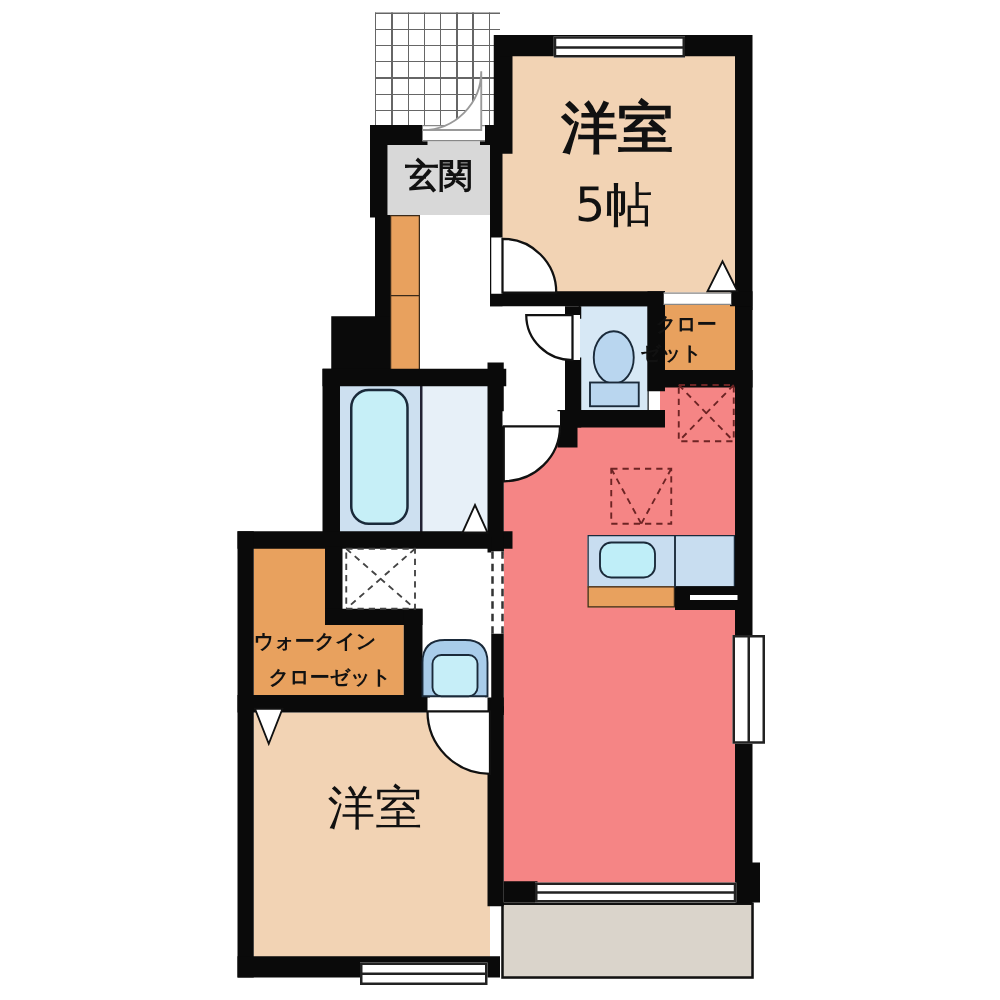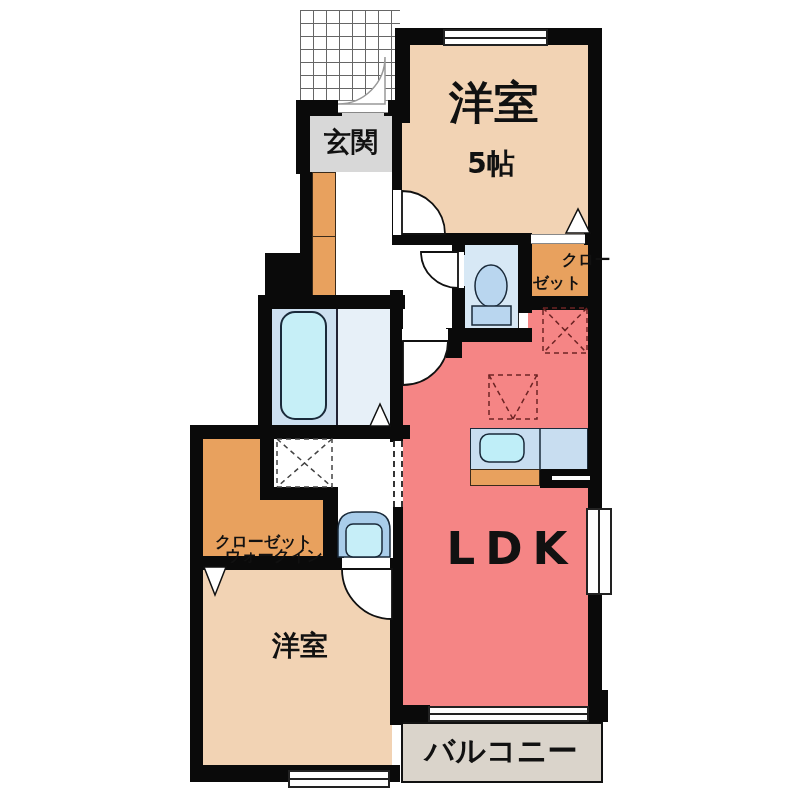--- a/index.html
+++ b/index.html
@@ -29,21 +29,21 @@
   .winv:after{content:"";position:absolute;top:-1px;bottom:-1px;left:50%;width:2px;margin-left:-1px;background:#222;}
   .gap{position:absolute;background:#fff;z-index:30;box-sizing:border-box;}
   .gap-lines{border-top:1.5px solid #888;border-bottom:1.5px solid #888;}
   .slide{border-left:2px dashed #333;border-right:2px dashed #333;}
   
   svg.icons{position:absolute;left:0;top:0;z-index:40;pointer-events:none;}
   
   .lbl{position:absolute;z-index:50;color:#111;font-weight:700;white-space:nowrap;
        transform:translate(-50%,-50%);line-height:1;}
   .big{font-size:45px;font-weight:800;}
-  .mid{font-size:28px;font-weight:700;}
+  .mid{font-size:38px;font-weight:400;}
   .sml{font-size:16px;font-weight:800;}
   .genkan-t{font-size:27px;font-weight:800;}
   .bal-t{font-size:30px;font-weight:800;}
   .ldk-t{letter-spacing:10px;}
   .kline{position:absolute;background:#fff;z-index:25;}
 </style>
 </head>
 <body>
 
 <div class="plan">
@@ -154,21 +154,19 @@
     <g stroke="#6d2424" stroke-width="1.5" stroke-dasharray="5,4" fill="none">
       <rect x="489" y="375" width="48" height="44"></rect>
       <line x1="489" y1="375" x2="513" y2="419"></line>
       <line x1="537" y1="375" x2="513" y2="419"></line>
     </g>
   </svg>
 
   <div class="lbl genkan-t" style="left:351px;top:141px;">玄関</div>
   <div class="lbl big" style="left:494px;top:102px;">洋室</div>
   <div class="lbl mid" style="left:491px;top:164px;">5帖</div>
-  <div class="lbl sml" style="left:586px;top:260px;">クロー</div>
-  <div class="lbl sml" style="left:557px;top:283px;">ゼット</div>
-  <div class="lbl big ldk-t" style="left:512px;top:548px;">LDK</div>
-  <div class="lbl sml" style="left:274px;top:513px;margin-top:43px;">ウォークイン</div>
+  <div class="lbl sml" style="left:549px;top:260px;">クロー</div>
+  <div class="lbl sml" style="left:537px;top:283px;">ゼット</div>
+  <div class="lbl sml" style="left:252px;top:513px;">ウォークイン</div>
   <div class="lbl sml" style="left:264px;top:542px;">クローゼット</div>
   <div class="lbl mid" style="left:300px;top:646px;">洋室</div>
-  <div class="lbl bal-t" style="left:501px;top:751px;">バルコニー</div>
 
 </div>
 
 </body></html>

